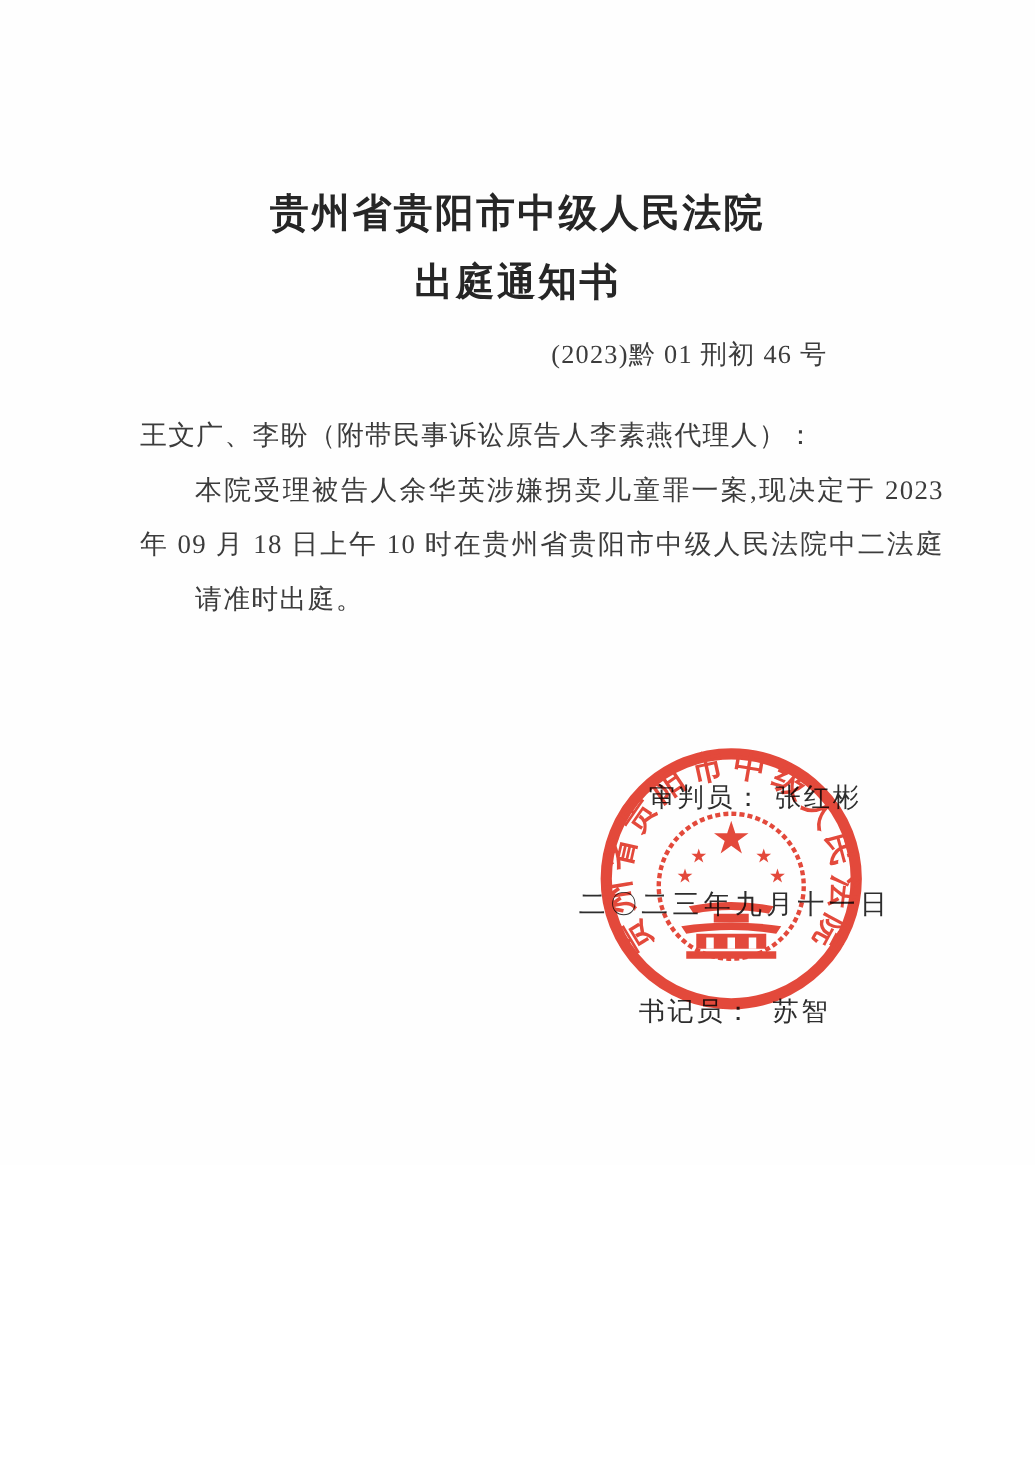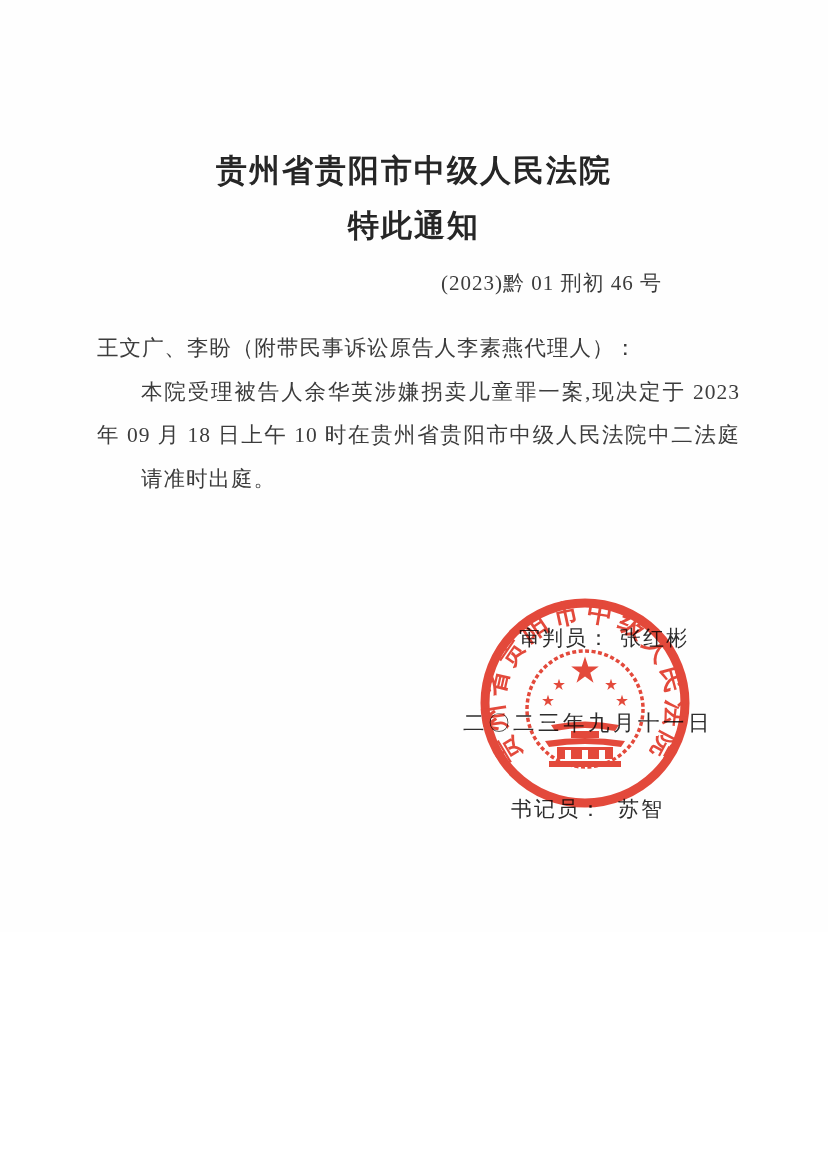--- a/index.html
+++ b/index.html
@@ -12,21 +12,21 @@
     position:absolute;left:0;width:100%;text-align:center;
     font-weight:bold;color:#262626;font-size:31px;letter-spacing:2px;
   }
   .t1{top:150px;}
   .t2{top:205px;}
   .caseno{
     position:absolute;top:269px;left:0;width:642px;text-align:right;
     font-size:21px;color:#3c3c3c;letter-spacing:1px;margin-left:20px;
   }
   .body{
-    position:absolute;top:327px;left:97px;width:643px;
+    position:absolute;top:327px;left:112px;width:643px;
     font-size:21.5px;color:#3c3c3c;line-height:43.5px;letter-spacing:1px;
   }
   .bline{white-space:nowrap;}
   .bline.jst{white-space:normal;text-align:justify;text-align-last:justify;}
   .bline.indent{text-indent:44px;}
   .sig{position:absolute;color:#2d2d2d;z-index:1;white-space:nowrap;}
   .judge{top:624px;left:519px;font-size:21px;letter-spacing:2px;}
   .sdate{top:708px;left:463px;font-size:21.5px;letter-spacing:3.5px;}
   .clerk{top:795px;left:511px;font-size:21px;letter-spacing:2px;}
   .nm{margin-left:9px;}
@@ -41,21 +41,21 @@
     line-height:43px;letter-spacing:1.5px;
   }
   .fline{white-space:nowrap;}
 </style>
 </head>
 <body>
 
 <div class="page">
 
   <div class="title t1">贵州省贵阳市中级人民法院</div>
-  <div class="title t2">特此通知</div>
+  <div class="title t2">出庭通知书</div>
 
   <div class="caseno">(2023)黔 01 刑初 46 号</div>
 
   <div class="body">
     <div class="bline">王文广、李盼（附带民事诉讼原告人李素燕代理人）：</div>
     <div class="bline indent jst">本院受理被告人余华英涉嫌拐卖儿童罪一案,现决定于 2023</div>
     <div class="bline jst">年 09 月 18 日上午 10 时在贵州省贵阳市中级人民法院中二法庭</div>
     <div class="bline indent">请准时出庭。</div>
   </div>
 

